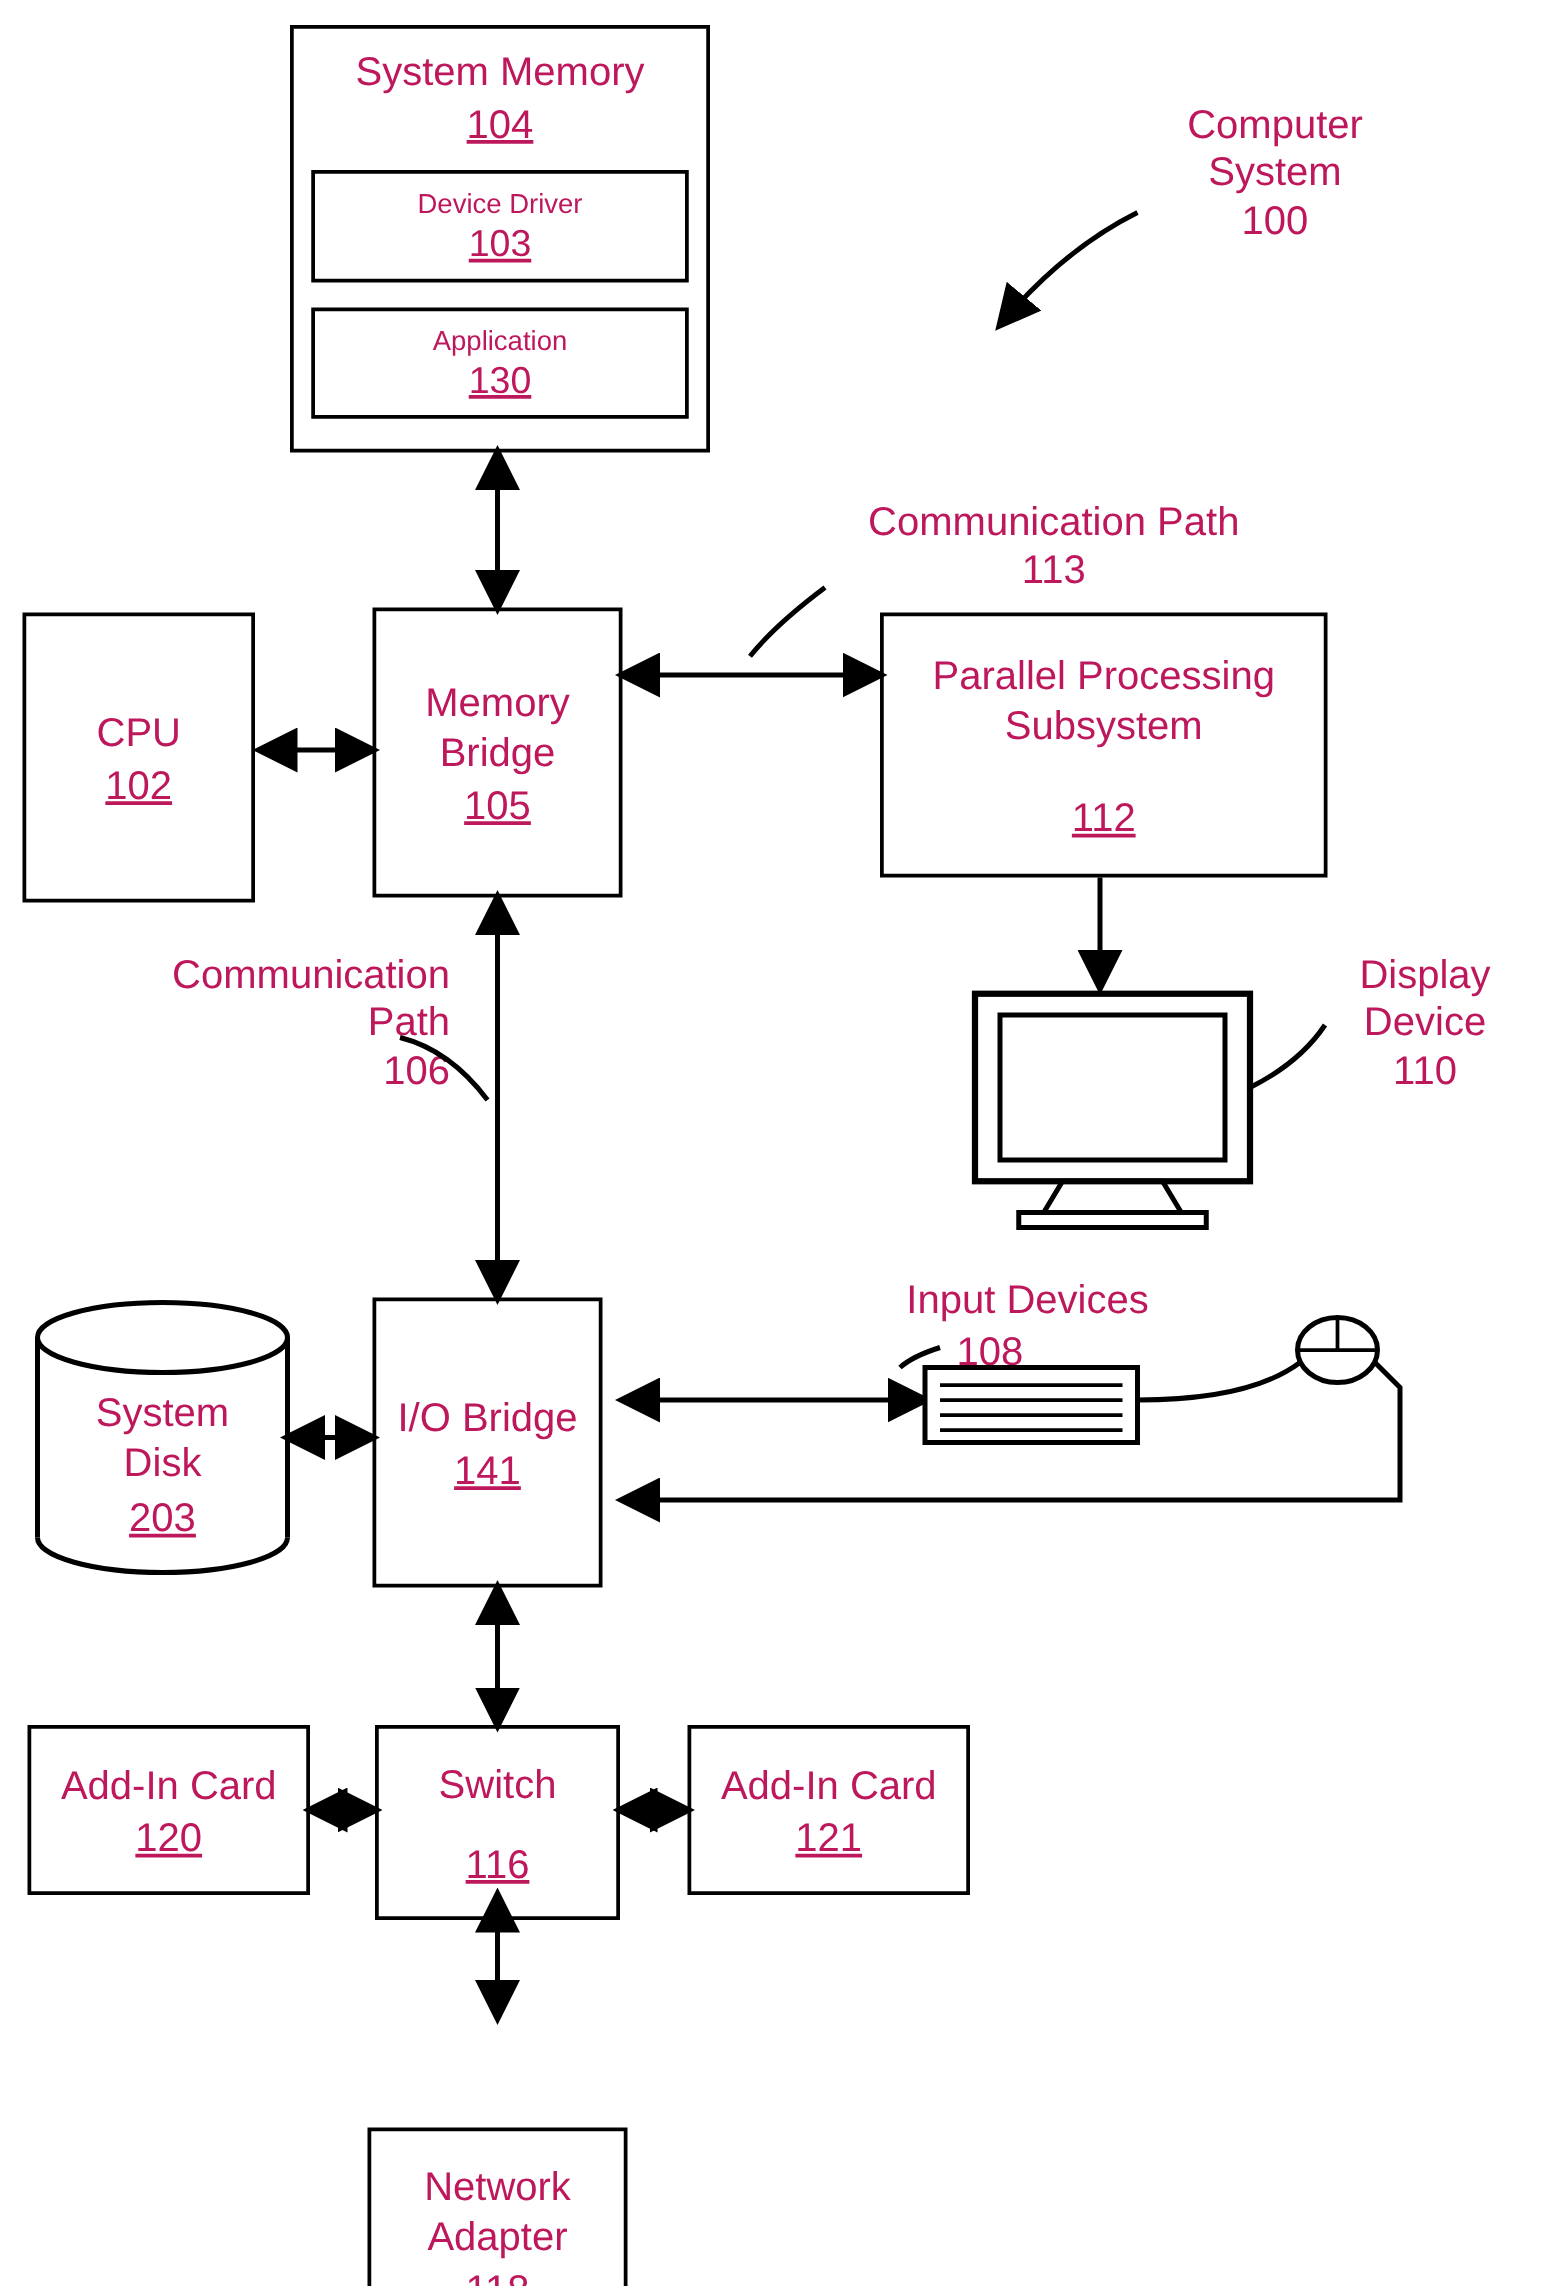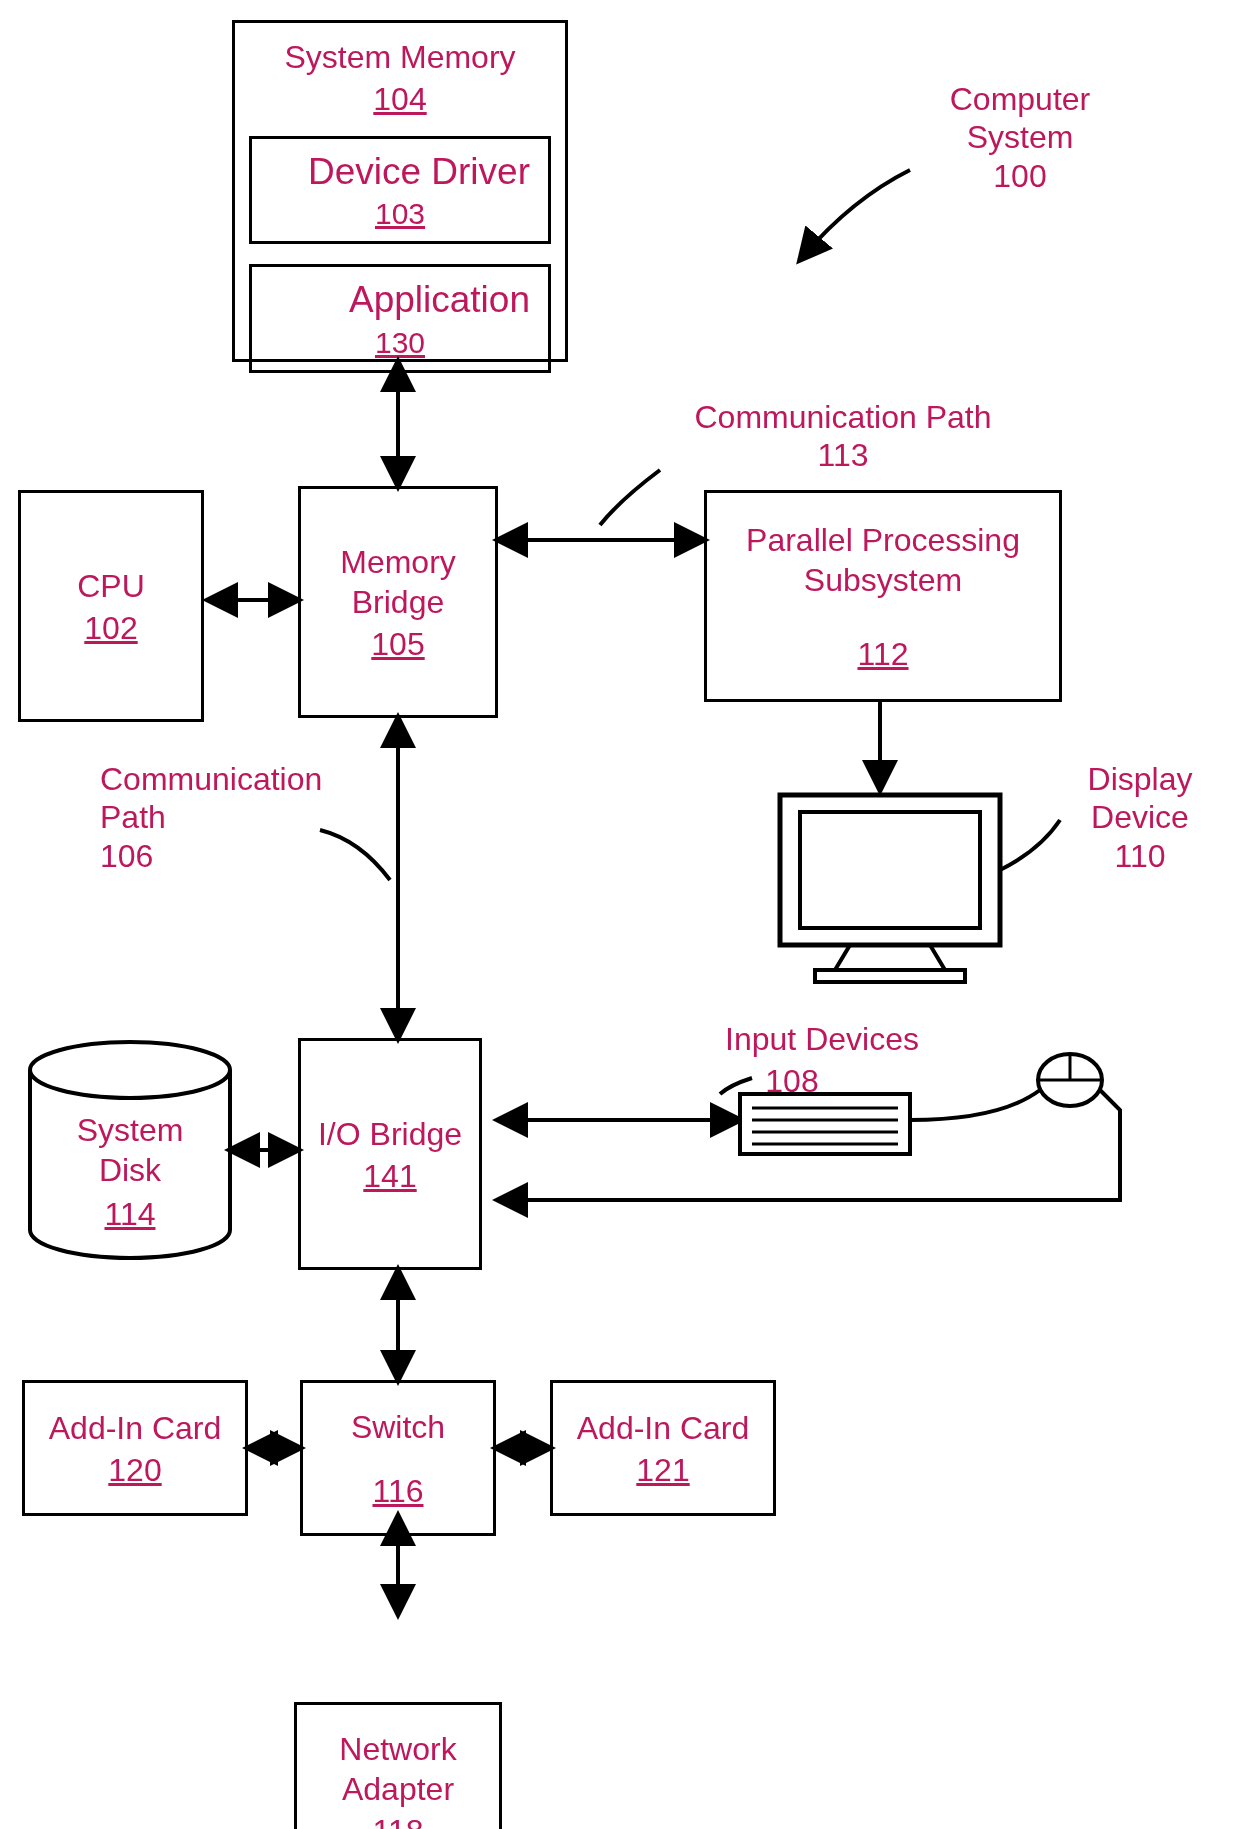--- a/index.html
+++ b/index.html
@@ -33,21 +33,21 @@
     font-size: 32px;
     text-decoration: underline;
     margin-top: 4px;
   }
   .inner-box {
     border: 3px solid #000;
     margin: 10px 18px;
     padding: 10px 18px;
     text-align: center;
   }
-  .inner-box .title { font-size: 37px; text-align: right; }
+  .inner-box .title { font-size: 22px; }
   .inner-box .num   { font-size: 30px; text-decoration: underline; margin-top: 2px; }
 
   .label {
     position: absolute;
     font-size: 32px;
     text-align: center;
     line-height: 1.2;
   }
 
   svg.overlay {
@@ -108,21 +108,21 @@
     <div class="title" style="white-space:pre-line;">Parallel Processing
 Subsystem</div>
     <div class="num">112</div>
   </div>
 
   <div class="label" style="left:658px; top:398px; width:370px;">
     <span>Communication Path</span><br>
     <span>113</span>
   </div>
 
-  <div class="label" style="left:100px; top:760px; width:260px; text-align:left;">
+  <div class="label" style="left:100px; top:760px; width:260px; text-align:right;">
     <span style="white-space:pre-line;">Communication
 Path</span><br>
     <span>106</span>
   </div>
 
   <div class="label" style="left:1060px; top:760px; width:160px;">
     <span style="white-space:pre-line;">Display
 Device</span><br>
     <span>110</span>
   </div>
@@ -135,21 +135,21 @@
   </div>
 
   <div class="box" style="left:298px; top:1038px; width:184px; height:232px;">
     <div class="title">I/O Bridge</div>
     <div class="num">141</div>
   </div>
 
   <div class="disk-text" style="left:40px; top:1110px;">
     <span style="white-space:pre-line;">System
 Disk</span>
-    <span class="num">114</span>
+    <span class="num">203</span>
   </div>
 
   <div class="box" style="left:22px; top:1380px; width:226px; height:136px;">
     <div class="title">Add-In Card</div>
     <div class="num">120</div>
   </div>
 
   <div class="box" style="left:300px; top:1380px; width:196px; height:156px;gap:22px;">
     <div class="title">Switch</div>
     <div class="num">116</div>

